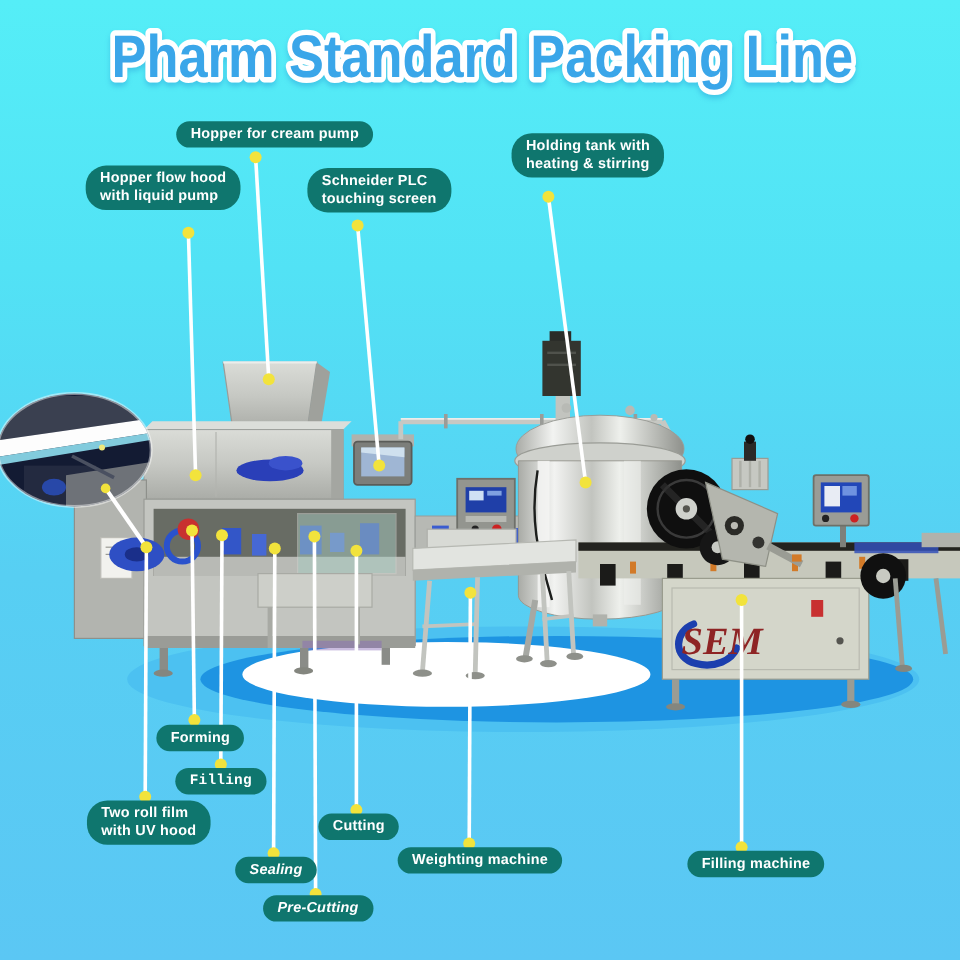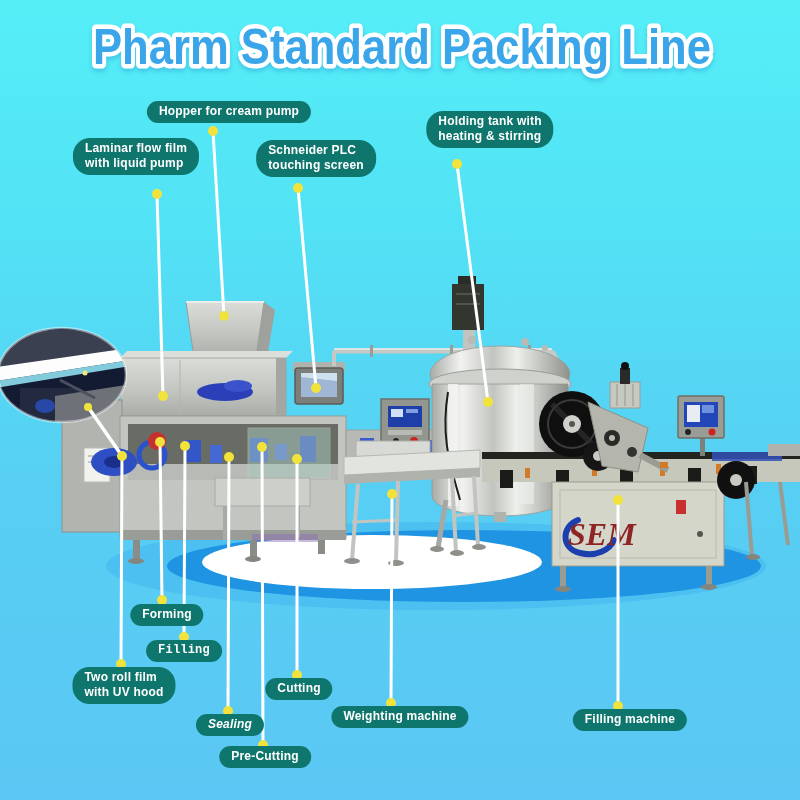--- a/index.html
+++ b/index.html
@@ -289,27 +289,27 @@
       <circle cx="618" cy="706" r="5"></circle>
     <circle cx="88" cy="407" r="4"></circle>
   </g>
 </svg>
 
 <svg id="titlebar" viewBox="0 0 800 100">
   <text x="402" y="64" text-anchor="middle" font-family="Liberation Sans, sans-serif" font-size="50" font-weight="bold" fill="#3AA6E9" stroke="#FFFFFF" stroke-width="9" stroke-linejoin="round" paint-order="stroke" textLength="618" lengthAdjust="spacingAndGlyphs" style="filter: drop-shadow(0 3px 2px rgba(20,120,200,0.3));">Pharm Standard Packing Line</text>
 </svg>
 
 <div class="pill" style="left:229px;top:101px;">Hopper for cream pump</div>
-<div class="pill" style="left:136px;top:138px;">Laminar flow film
+<div class="pill" style="left:136px;top:138px;">Hopper flow hood
 with liquid pump</div>
 <div class="pill" style="left:316px;top:140px;">Schneider PLC
 touching screen</div>
 <div class="pill" style="left:490px;top:111px;">Holding tank with
 heating &amp; stirring</div>
 <div class="pill" style="left:167px;top:604px;">Forming</div>
 <div class="pill" style="left:184px;top:640px;font-family:Liberation Mono, monospace;">Filling</div>
 <div class="pill" style="left:124px;top:667px;">Two roll film
 with UV hood</div>
 <div class="pill" style="left:299px;top:678px;">Cutting</div>
 <div class="pill" style="left:230px;top:714px;font-style:italic;">Sealing</div>
-<div class="pill" style="left:265px;top:746px;">Pre-Cutting</div>
+<div class="pill" style="left:265px;top:746px;font-style:italic;">Pre-Cutting</div>
 <div class="pill" style="left:400px;top:706px;">Weighting machine</div>
 <div class="pill" style="left:630px;top:709px;">Filling machine</div>
 
 </body></html>

